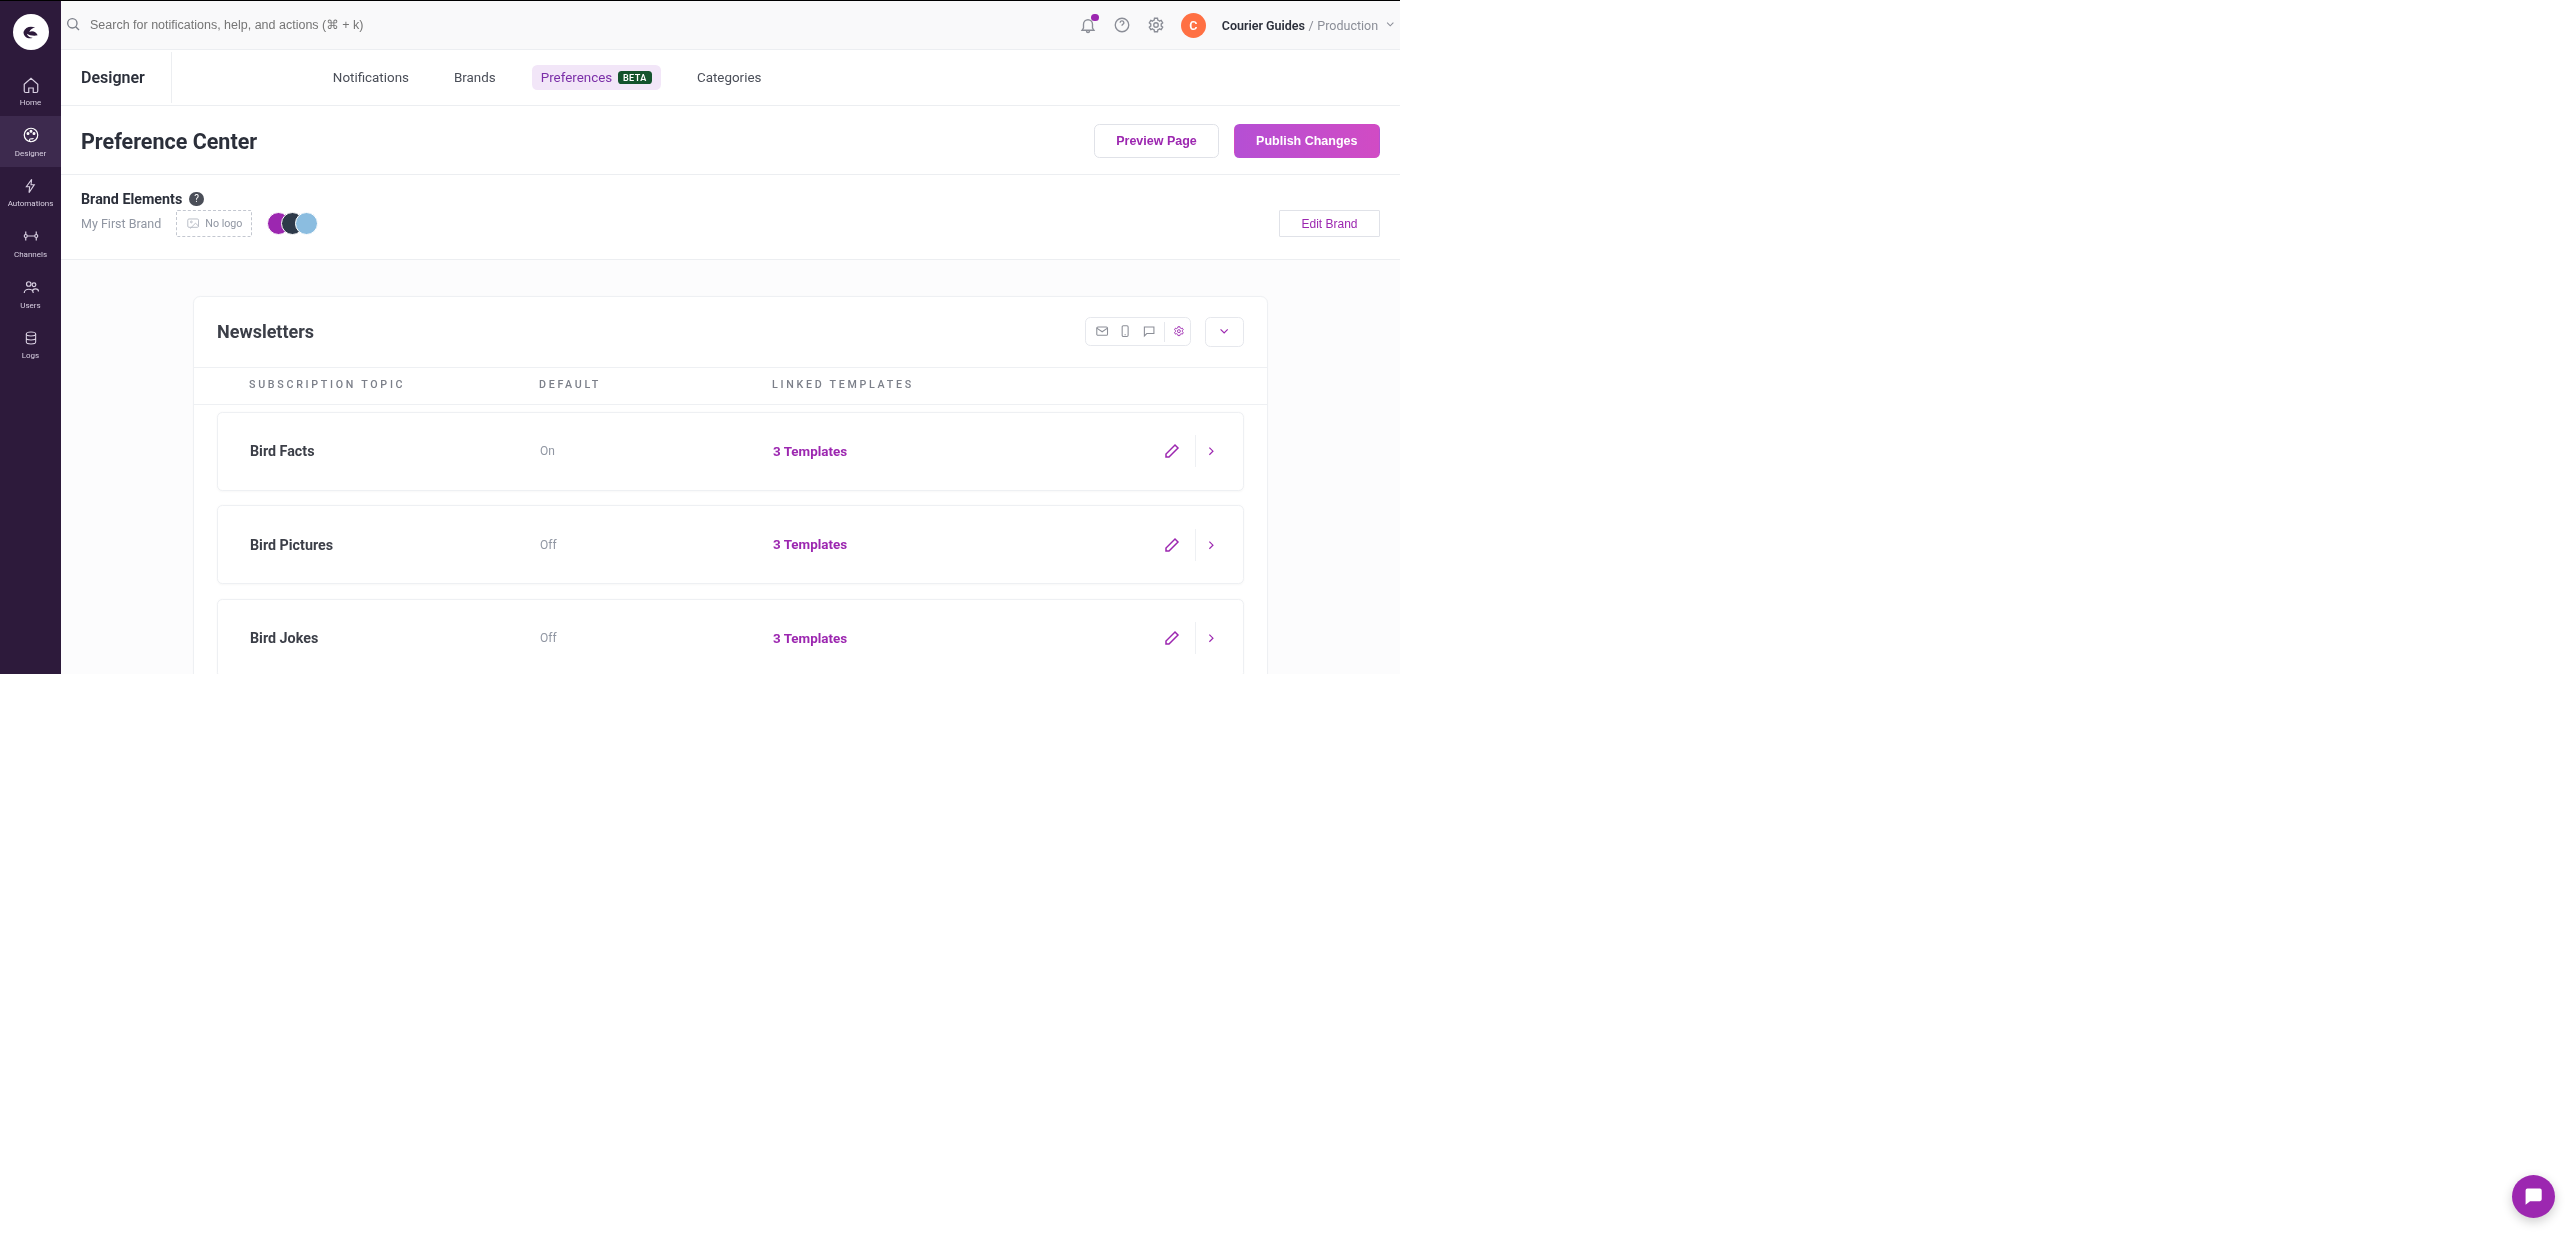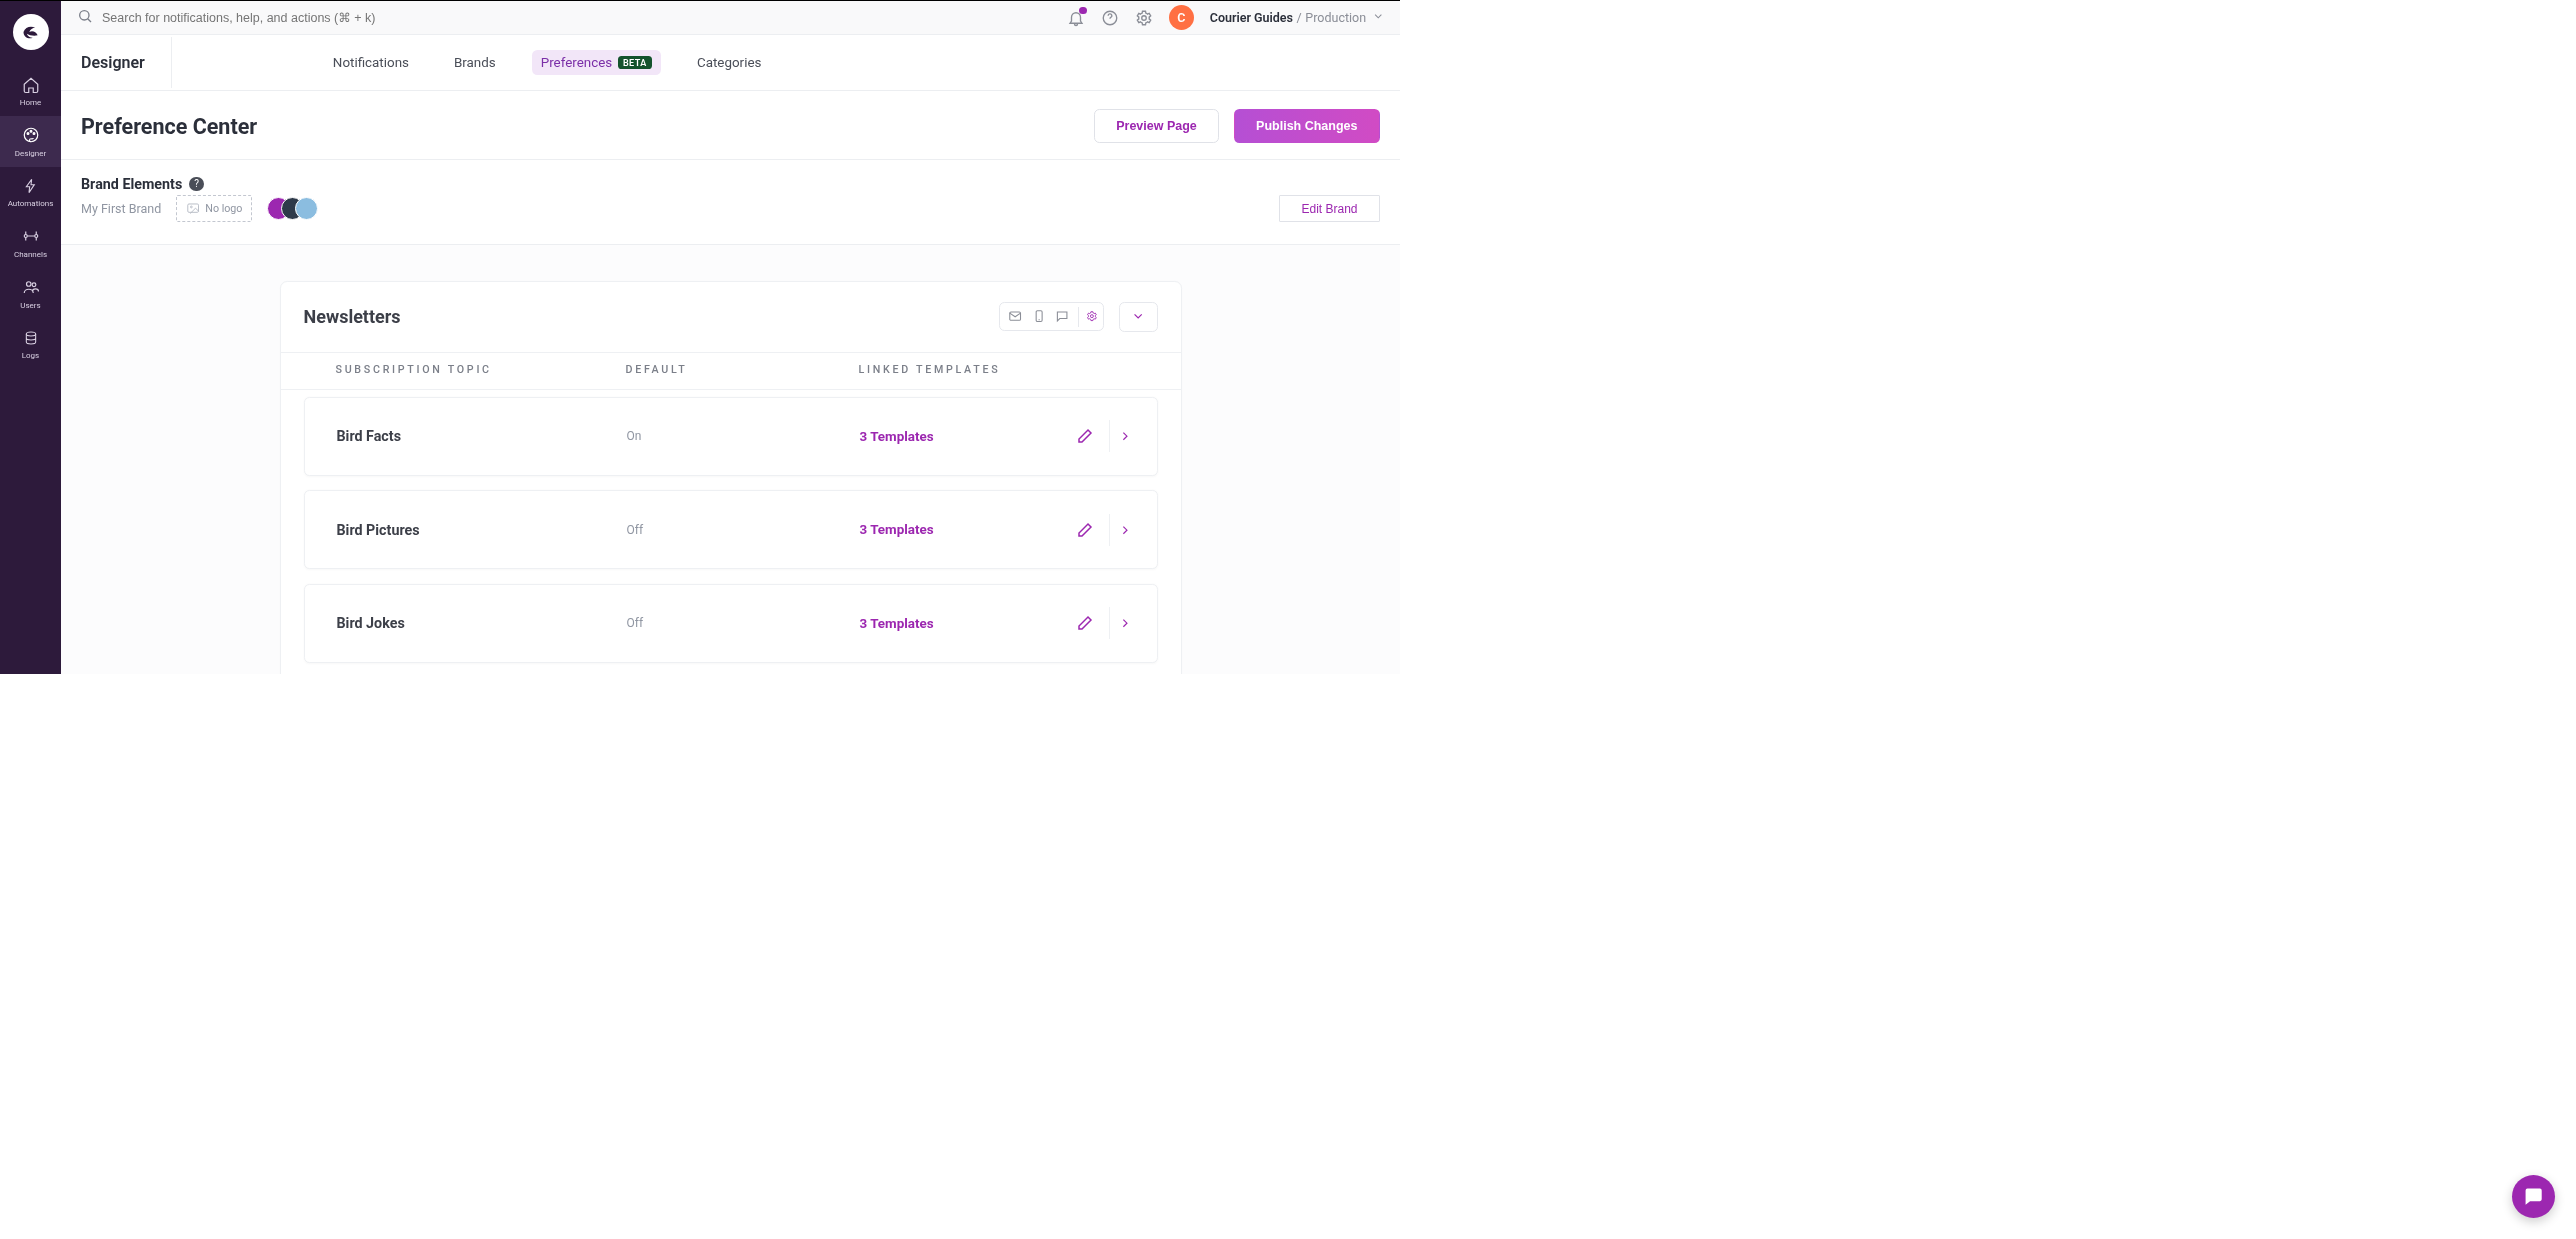--- a/index.html
+++ b/index.html
@@ -11,21 +11,21 @@
   .logo { width: 36px; height: 36px; border-radius: 50%; background: #fff; display: flex; align-items: center; justify-content: center; margin: 5.4px 0 16px 0; }
   .sb-item { width: 61px; display: flex; flex-direction: column; align-items: center; padding: 9px 0; cursor: pointer; }
   .sb-item.active { background: #3d2a4e; }
   .sb-icon { width: 20px; height: 20px; display: flex; align-items: center; justify-content: center; margin-bottom: 3.6px; }
   .sb-label { font-size: 8px; color: #d9d0e2; }
 
   
   .main { flex: 1; display: flex; flex-direction: column; overflow: hidden; }
 
   
-  .topbar { height: 34px; background: #f9f9fa; border-bottom: 0.9px solid #eceef1; display: flex; padding: 0 16px; gap: 10.7px; }
+  .topbar { height: 49px; background: #f9f9fa; border-bottom: 0.9px solid #eceef1; display: flex; padding: 0 4px; gap: 10.7px; }
   .search-wrap { display: flex; align-items: center; gap: 9px; color: #7b7f89; flex: 1; }
   .search-input { border: none; background: transparent; font-size: 12.5px; color: #7b7f89; width: 358px; outline: none; }
   .top-right { display: flex; align-items: center; gap: 16px; }
   .top-icon { width: 18px; height: 18px; color: #8b8e97; cursor: pointer; position: relative; }
   .bell-dot { position: absolute; top: -1.8px; right: -1.8px; width: 7.2px; height: 7.2px; border-radius: 50%; background: #9c27b0; }
   .avatar { width: 25px; height: 25px; border-radius: 50%; background: #ff7043; color: #fff; display: flex; align-items: center; justify-content: center; font-size: 12.5px; font-weight: 600; }
   .org-label { font-size: 12.5px; font-weight: 600; color: #2b2f3a; }
   .env-label { font-size: 12.5px; color: #8b8e97; margin-left: 1.8px; }
 
   
@@ -53,21 +53,21 @@
   .brand-content { display: flex; align-items: center; justify-content: space-between; }
   .brand-left { display: flex; align-items: center; gap: 14.3px; }
   .brand-name { font-size: 12.5px; color: #9096a2; }
   .no-logo { border: 0.9px dashed #c3c7d0; padding: 5.4px 9px; display: flex; align-items: center; gap: 5.4px; font-size: 10.7px; color: #9096a2; border-radius: 1.8px; }
   .swatches { display: flex; align-items: center; }
   .swatch { width: 23px; height: 23px; border-radius: 50%; margin-left: -9px; border: 1.8px solid #fff; }
   .edit-brand { background: #fff; border: 0.9px solid #e0e2e8; color: #9c27b0; font-size: 12px; padding: 5.4px 21.5px; border-radius: 1px; cursor: pointer; }
 
   
   .content { flex: 1; overflow: auto; background: #fcfcfd; padding: 36px 0 54px 0; }
-  .center-col { width: 902px; margin: 0 auto; }
+  .center-col { width: 1075px; margin: 0 auto; }
 
   
   .section-card { background: #fff; border-radius: 7.2px; border: 0.9px solid #eef0f3; box-shadow: 0 0.9px 1.8px rgba(0,0,0,0.02); }
   .section-head { display: flex; align-items: center; justify-content: space-between; padding: 20px 23px; }
   .section-name { font-size: 18px; font-weight: 700; color: #3c3f48; }
   .section-tools { display: flex; align-items: center; gap: 3.6px; }
   .tool-group { display: flex; align-items: center; border: 0.9px solid #e6e8ed; border-radius: 5.4px; padding: 3.6px 5.4px; gap: 3.6px; }
   .tool-ic { width: 20px; height: 20px; display: flex; align-items: center; justify-content: center; color: #8b8e97; cursor: pointer; }
   .tool-ic.gear { color: #9c27b0; border-left: 0.9px solid #e6e8ed; padding-left: 7.2px; margin-left: 1.8px; }
   .chev-box { width: 39px; height: 30px; border: 0.9px solid #e6e8ed; border-radius: 5.4px; display: flex; align-items: center; justify-content: center; margin-left: 10.7px; cursor: pointer; color: #9c27b0; }

